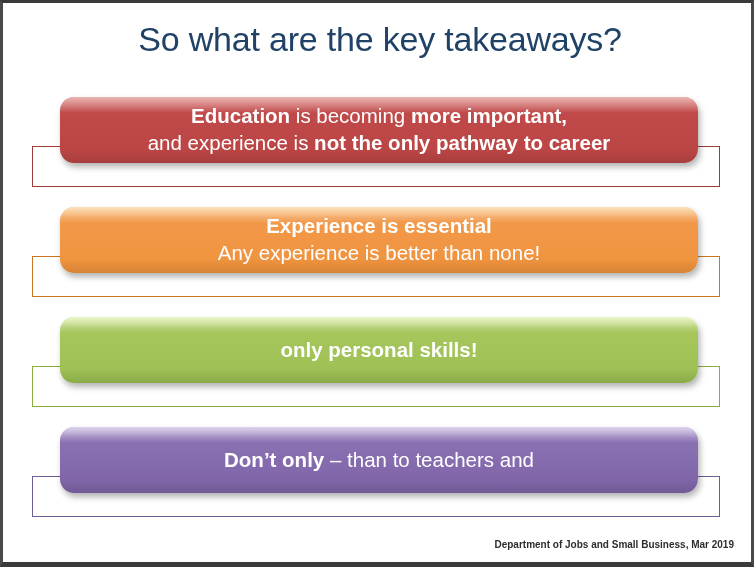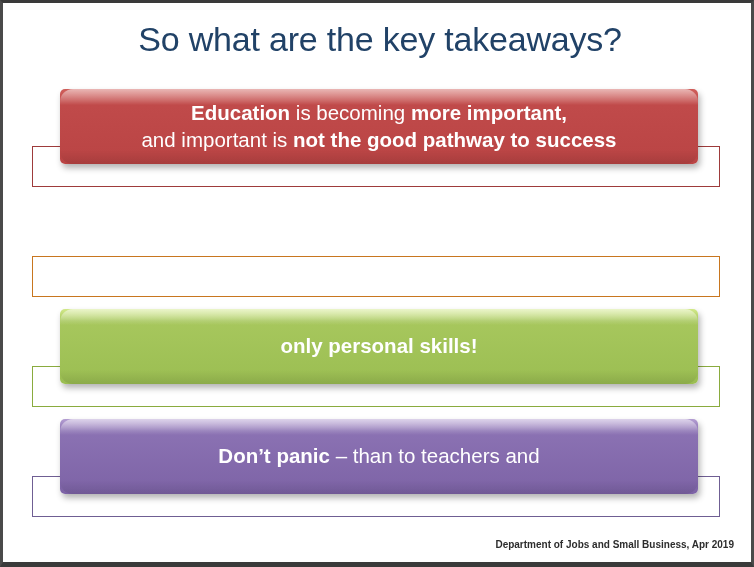--- a/index.html
+++ b/index.html
@@ -63,23 +63,23 @@
     border: 1.4px solid #000;
     box-sizing: border-box;
     background: transparent;
   }
 
   
   .pill {
     position: absolute;
     left: 57px;
     width: 638px;
-    top: 1px;
-    height: 75px;
-    border-radius: 5px;
+    top: 9px;
+    height: 66px;
+    border-radius: 14px;
     box-sizing: border-box;
     color: #ffffff;
     display: flex;
     flex-direction: column;
     align-items: center;
     justify-content: center;
     text-align: center;
     line-height: 1.30;
     font-size: 20.5px;
     box-shadow: 2px 4px 6px rgba(0,0,0,0.30);
@@ -142,36 +142,40 @@
 <div class="slide">
   <div class="slide-inner">
 
     <div class="title">So what are the key takeaways?</div>
 
     <div id="rows-host">
         <div class="row" style="top: 85px;">
           <div class="outline-rect red"></div>
           <div class="pill red">
             <div class="line"><b>Education</b><span> is becoming </span><b>more important,</b></div>
-            <div class="line"><span>and important is </span><b>not the good pathway to success</b></div>
+            <div class="line"><span>and experience is </span><b>not the only pathway to career</b></div>
           </div>
         </div>
         <div class="row" style="top: 195px;">
           <div class="outline-rect orange"></div>
+          <div class="pill orange">
+            <div class="line"><b>Experience is essential</b></div>
+            <div class="line"><span>Any experience is better than none!</span></div>
+          </div>
         </div>
         <div class="row" style="top: 305px;">
           <div class="outline-rect green"></div>
           <div class="pill green">
             <div class="line"><b>only personal skills!</b></div>
           </div>
         </div>
         <div class="row" style="top: 415px;">
           <div class="outline-rect purple"></div>
           <div class="pill purple">
-            <div class="line"><b>Don’t panic</b><span> – than to teachers and</span></div>
+            <div class="line"><b>Don’t only</b><span> – than to teachers and</span></div>
           </div>
         </div>
       </div>
 
-    <div class="footer">Department of Jobs and Small Business, Apr 2019</div>
+    <div class="footer">Department of Jobs and Small Business, Mar 2019</div>
 
   </div>
 </div>
 
 </body></html>

